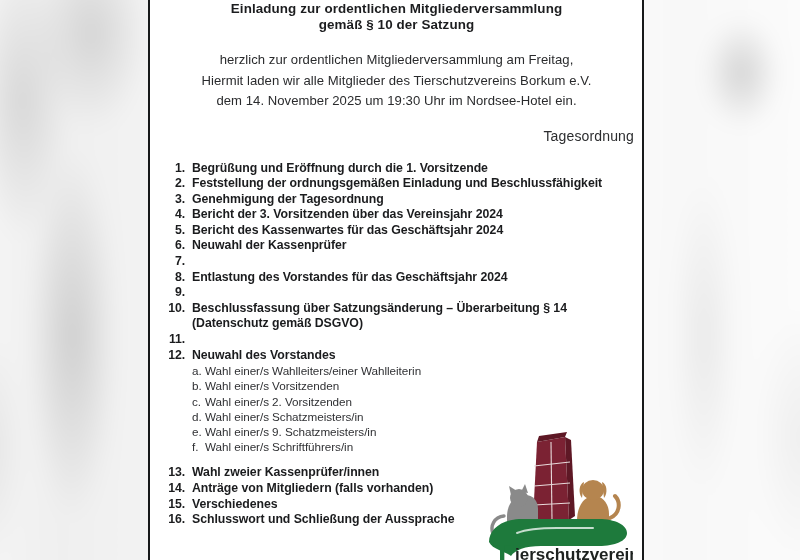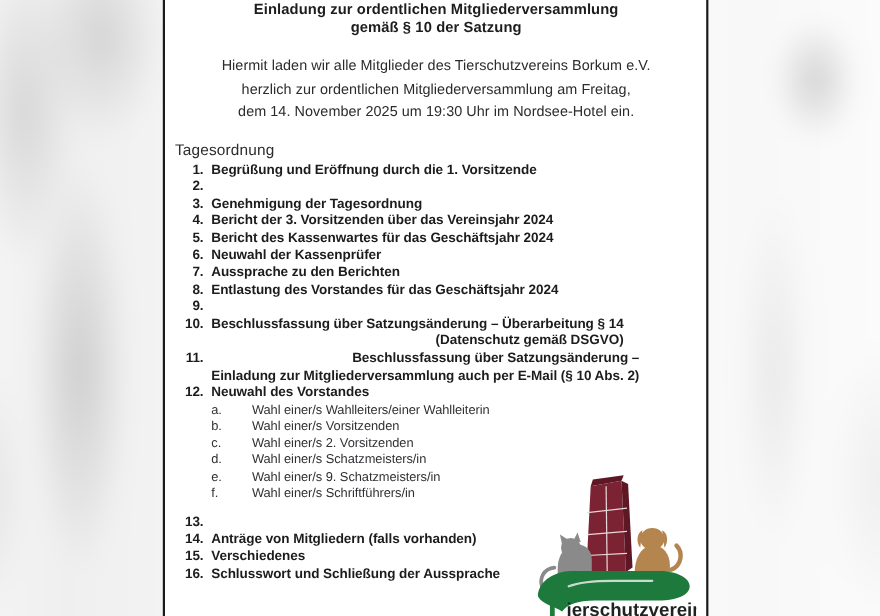--- a/index.html
+++ b/index.html
@@ -74,25 +74,25 @@
     text-align: center;
     font-size: 13.1px;
     line-height: 20.5px;
     color: #2a2b2d;
     margin: 17px 0 0 0;
     letter-spacing: .05px;
   }
   .intro span { display: block; }
 
   .agenda-heading {
-    text-align: left;
+    text-align: right;
     font-size: 14px;
     line-height: 17px;
     color: #2c2d2f;
-    margin: 16px 0 2px 0;
+    margin: 16px 0 16px 0;
     letter-spacing: .15px;
   }
 
   
   .agenda {
     margin: 0;
     padding: 0;
     list-style: none;
   }
   .item {
@@ -107,41 +107,40 @@
     min-width: 26px;
     text-align: right;
     font-weight: bold;
     padding-right: 7px;
     box-sizing: content-box;
     letter-spacing: -.1px;
   }
   .txt {
     font-weight: bold;
     letter-spacing: -.05px;
-    text-align: right;
   }
   .txt .cont {
     display: block;
     font-weight: bold;
   }
 
   .subitem {
     display: flex;
     align-items: flex-start;
     font-size: 11.7px;
     line-height: 15.2px;
     color: #303134;
     padding-left: 33px;
   }
   .sub-letter {
     width: 13px;
     min-width: 13px;
     font-weight: normal;
   }
-  .sub-txt { font-weight: normal; letter-spacing: -.05px; margin-left: 24px; }
+  .sub-txt { font-weight: normal; letter-spacing: -.05px; }
 
   .gap { height: 11px; }
 
   
   .logo {
     position: absolute;
     right: 9px;
     bottom: -2px;
     width: 152px;
     height: 150px;
@@ -157,69 +156,68 @@
 
   <div class="sheet">
     <div class="sheet-inner">
 
       <div class="doc-title">
         <span>Einladung zur ordentlichen Mitgliederversammlung</span>
         <span class="t-line2">gemäß § 10 der Satzung</span>
       </div>
 
       <p class="intro">
+        <span>herzlich zur ordentlichen Mitgliederversammlung am Freitag,</span>
         <span>Hiermit laden wir alle Mitglieder des Tierschutzvereins Borkum e.V.</span>
-        <span>herzlich zur ordentlichen Mitgliederversammlung am Freitag,</span>
         <span>dem 14. November 2025 um 19:30 Uhr im Nordsee-Hotel ein.</span>
       </p>
 
       <div class="agenda-heading">Tagesordnung</div>
 
       <ul class="agenda" id="agenda-list">
           <li class="item">
             <span class="num">1.</span>
             <span class="txt">Begrüßung und Eröffnung durch die 1. Vorsitzende</span>
           </li>
           <li class="item">
             <span class="num">2.</span>
+            <span class="txt">Feststellung der ordnungsgemäßen Einladung und Beschlussfähigkeit</span>
           </li>
           <li class="item">
             <span class="num">3.</span>
             <span class="txt">Genehmigung der Tagesordnung</span>
           </li>
           <li class="item">
             <span class="num">4.</span>
             <span class="txt">Bericht der 3. Vorsitzenden über das Vereinsjahr 2024</span>
           </li>
           <li class="item">
             <span class="num">5.</span>
             <span class="txt">Bericht des Kassenwartes für das Geschäftsjahr 2024</span>
           </li>
           <li class="item">
             <span class="num">6.</span>
             <span class="txt">Neuwahl der Kassenprüfer</span>
           </li>
           <li class="item">
             <span class="num">7.</span>
-            <span class="txt">Aussprache zu den Berichten</span>
           </li>
           <li class="item">
             <span class="num">8.</span>
             <span class="txt">Entlastung des Vorstandes für das Geschäftsjahr 2024</span>
           </li>
           <li class="item">
             <span class="num">9.</span>
           </li>
           <li class="item">
             <span class="num">10.</span>
             <span class="txt">Beschlussfassung über Satzungsänderung – Überarbeitung § 14<span class="cont">(Datenschutz gemäß DSGVO)</span></span>
           </li>
           <li class="item">
             <span class="num">11.</span>
-            <span class="txt">Beschlussfassung über Satzungsänderung –<span class="cont">Einladung zur Mitgliederversammlung auch per E-Mail (§ 10 Abs. 2)</span></span>
           </li>
           <li class="item">
             <span class="num">12.</span>
             <span class="txt">Neuwahl des Vorstandes</span>
           </li>
           <li class="subitem">
             <span class="sub-letter">a.</span>
             <span class="sub-txt">Wahl einer/s Wahlleiters/einer Wahlleiterin</span>
           </li>
           <li class="subitem">
@@ -238,20 +236,21 @@
             <span class="sub-letter">e.</span>
             <span class="sub-txt">Wahl einer/s 9. Schatzmeisters/in</span>
           </li>
           <li class="subitem">
             <span class="sub-letter">f.</span>
             <span class="sub-txt">Wahl einer/s Schriftführers/in</span>
           </li>
           <li class="gap"></li>
           <li class="item">
             <span class="num">13.</span>
+            <span class="txt">Wahl zweier Kassenprüfer/innen</span>
           </li>
           <li class="item">
             <span class="num">14.</span>
             <span class="txt">Anträge von Mitgliedern (falls vorhanden)</span>
           </li>
           <li class="item">
             <span class="num">15.</span>
             <span class="txt">Verschiedenes</span>
           </li>
           <li class="item">

